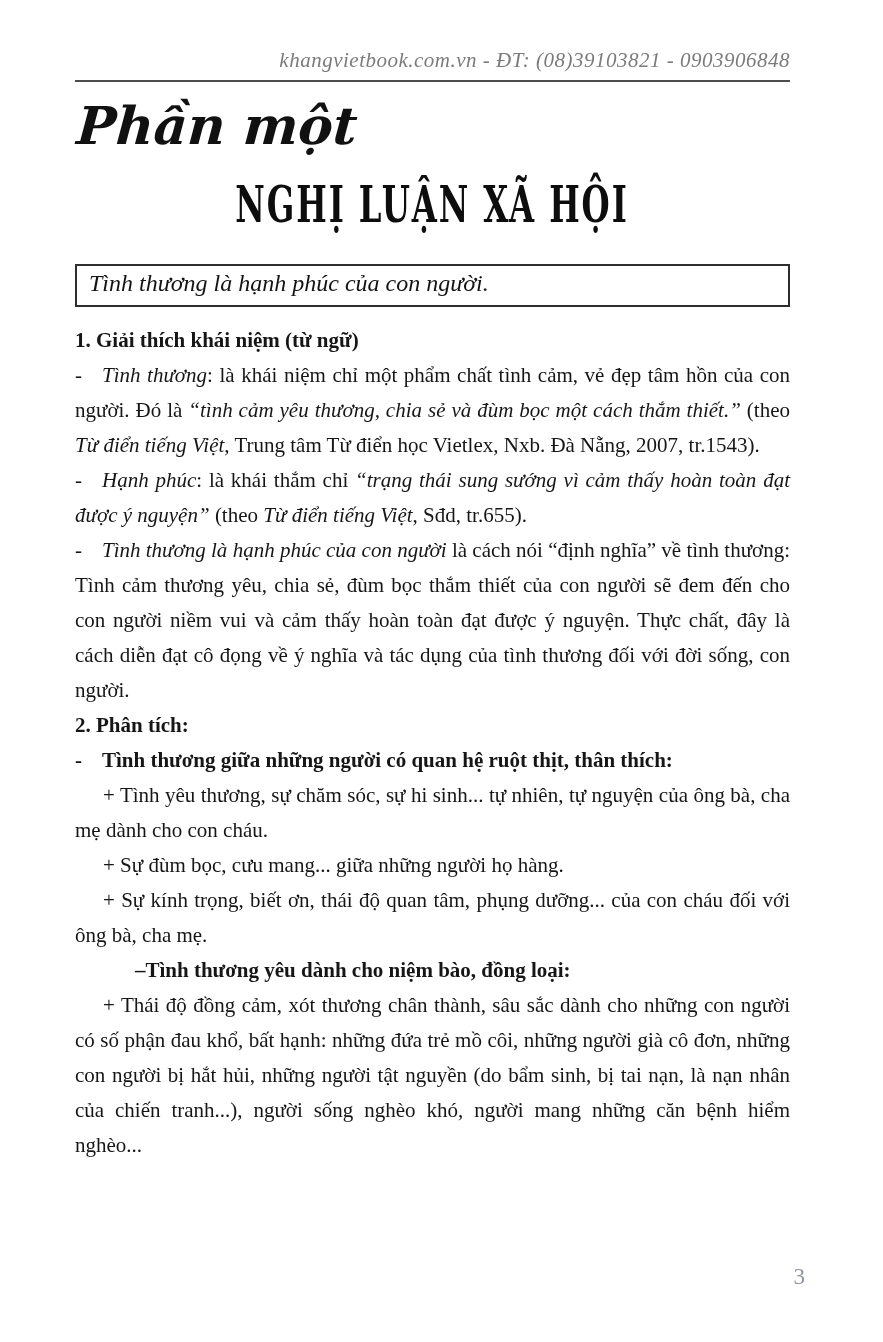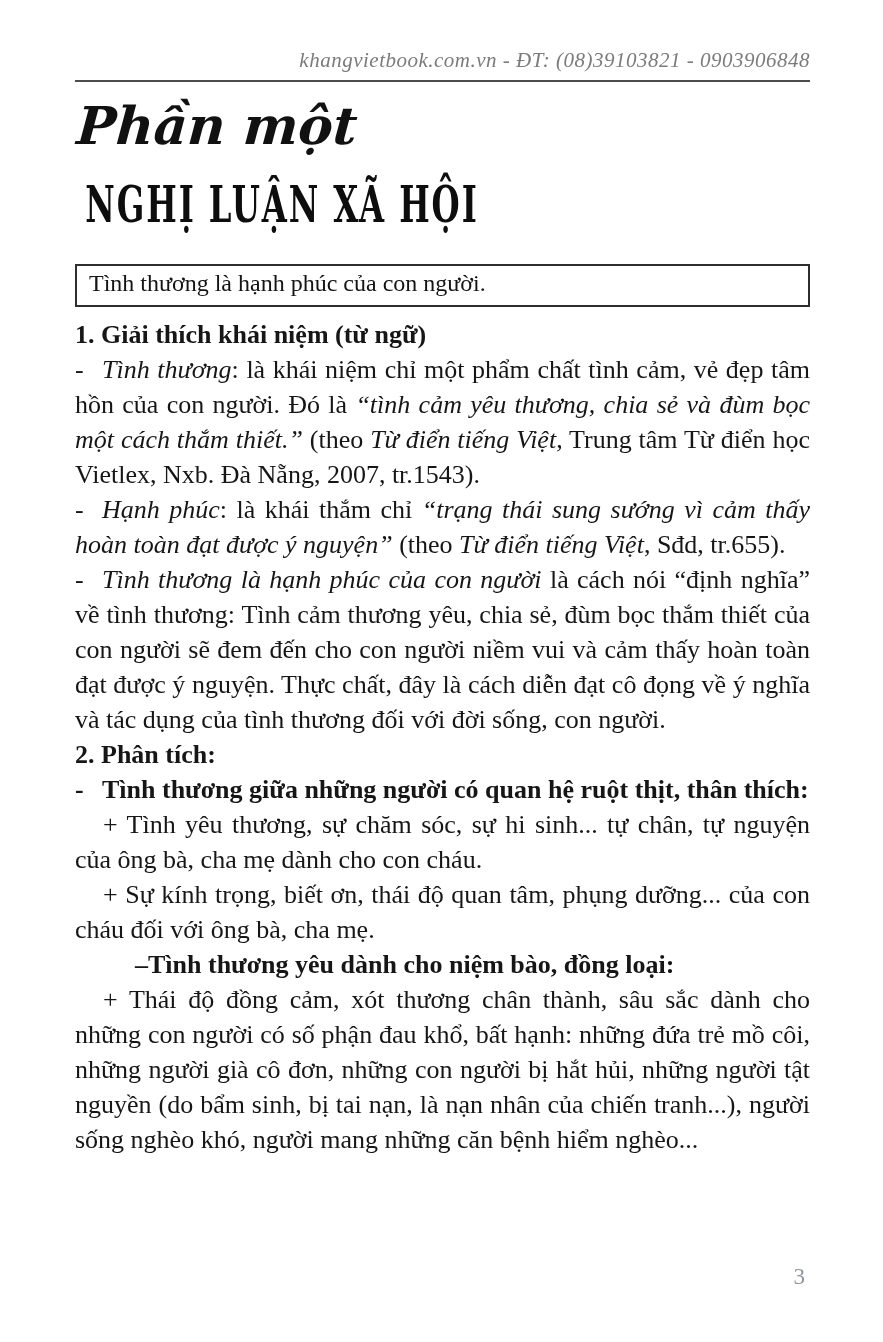--- a/index.html
+++ b/index.html
@@ -3,21 +3,21 @@
 <meta charset="utf-8">
 <style>
   html, body { margin: 0; padding: 0; background: #e8e8e8; }
   .page {
     position: relative;
     width: 883px;
     height: 1342px;
     margin: 0 auto;
     background: #ffffff;
     box-sizing: border-box;
-    padding: 0 73px 0 75px;
+    padding: 0 93px 0 75px;
     overflow: hidden;
     font-family: "Liberation Serif", "DejaVu Serif", serif;
     color: #161616;
   }
   .header {
     padding-top: 48px;
     text-align: right;
   }
   .header-text {
     font-style: italic;
@@ -36,61 +36,62 @@
     font-style: italic;
     font-weight: 700;
     font-size: 52px;
     line-height: 60px;
     transform: skewX(-4deg);
     transform-origin: left bottom;
     color: #111111;
   }
   .main-title {
     margin: 20px 0 0 0;
-    text-align: left;
+    text-align: center;
     height: 56px;
     line-height: 56px;
   }
   .main-title-inner {
     display: inline-block;
     font-family: "DejaVu Serif", serif;
     font-weight: 900;
     font-size: 34px;
     letter-spacing: 2px;
     transform: scale(0.95, 1.5);
     transform-origin: center;
     color: #0d0d0d;
     white-space: nowrap;
   }
   .topic-box {
     margin-top: 32px;
     border: 2px solid #2e2e2e;
     padding: 4px 12px 8px 12px;
     font-size: 24px;
     color: #141414;
+    font-style: italic;
   }
   .outline-title {
     margin: 12px 0 0 0;
     text-align: center;
     height: 34px;
     line-height: 34px;
   }
   .outline-inner {
     display: inline-block;
     font-family: "Liberation Sans", sans-serif;
     font-weight: 700;
     font-size: 25px;
     letter-spacing: 1px;
     transform: scaleY(1.2);
     transform-origin: center;
     color: #0d0d0d;
   }
   .body-content {
-    margin-top: 10px;
-    font-size: 26px;
+    margin-top: 16px;
+    font-size: 21px;
     line-height: 35px;
     text-align: justify;
   }
   .body-content p { margin: 0; }
   .p-heading { font-weight: 700; text-align: left; }
   .p-plus { text-indent: 28px; }
   .p-boldbullet { font-weight: 700; }
   .p-indent { text-indent: 30px; }
   .seg-i { font-style: italic; }
   .seg-b { font-weight: 700; }
@@ -125,21 +126,22 @@
   </div>
 
 
   <div class="body-content" id="body-content">
       <p class="p-heading"><span class="seg-b">1. Giải thích khái niệm (từ ngữ)</span></p>
       <p class="p-body"><span class="seg-d">-</span><span class="seg-i">Tình thương</span><span class="seg-n">: là khái niệm chỉ một phẩm chất tình cảm, vẻ đẹp tâm hồn của con người. Đó là </span><span class="seg-i">“tình cảm yêu thương, chia sẻ và đùm bọc một cách thắm thiết.”</span><span class="seg-n"> (theo </span><span class="seg-i">Từ điển tiếng Việt</span><span class="seg-n">, Trung tâm Từ điển học Vietlex, Nxb. Đà Nẵng, 2007, tr.1543).</span></p>
       <p class="p-body"><span class="seg-d">-</span><span class="seg-i">Hạnh phúc</span><span class="seg-n">: là khái thắm chỉ </span><span class="seg-i">“trạng thái sung sướng vì cảm thấy hoàn toàn đạt được ý nguyện”</span><span class="seg-n"> (theo </span><span class="seg-i">Từ điển tiếng Việt</span><span class="seg-n">, Sđd, tr.655).</span></p>
       <p class="p-body"><span class="seg-d">-</span><span class="seg-i">Tình thương là hạnh phúc của con người</span><span class="seg-n"> là cách nói “định nghĩa” về tình thương: Tình cảm thương yêu, chia sẻ, đùm bọc thắm thiết của con người sẽ đem đến cho con người niềm vui và cảm thấy hoàn toàn đạt được ý nguyện. Thực chất, đây là cách diễn đạt cô đọng về ý nghĩa và tác dụng của tình thương đối với đời sống, con người.</span></p>
       <p class="p-heading"><span class="seg-b">2. Phân tích:</span></p>
       <p class="p-boldbullet"><span class="seg-d">-</span><span class="seg-b">Tình thương giữa những người có quan hệ ruột thịt, thân thích:</span></p>
-      <p class="p-plus"><span class="seg-n">+ Tình yêu thương, sự chăm sóc, sự hi sinh... tự chân, tự nguyện của ông bà, cha mẹ dành cho con cháu.</span></p>
+      <p class="p-plus"><span class="seg-n">+ Tình yêu thương, sự chăm sóc, sự hi sinh... tự nhiên, tự nguyện của ông bà, cha mẹ dành cho con cháu.</span></p>
+      <p class="p-plus"><span class="seg-n">+ Sự đùm bọc, cưu mang... giữa những người họ hàng.</span></p>
       <p class="p-plus"><span class="seg-n">+ Sự kính trọng, biết ơn, thái độ quan tâm, phụng dưỡng... của con cháu đối với ông bà, cha mẹ.</span></p>
       <p class="p-boldbullet p-indent"><span class="seg-d">–</span><span class="seg-b">Tình thương yêu dành cho niệm bào, đồng loại:</span></p>
       <p class="p-plus"><span class="seg-n">+ Thái độ đồng cảm, xót thương chân thành, sâu sắc dành cho những con người có số phận đau khổ, bất hạnh: những đứa trẻ mồ côi, những người già cô đơn, những con người bị hắt hủi, những người tật nguyền (do bẩm sinh, bị tai nạn, là nạn nhân của chiến tranh...), người sống nghèo khó, người mang những căn bệnh hiểm nghèo...</span></p>
     </div>
 
   <div class="page-number">3</div>
 
 </div>
 
 </body></html>

